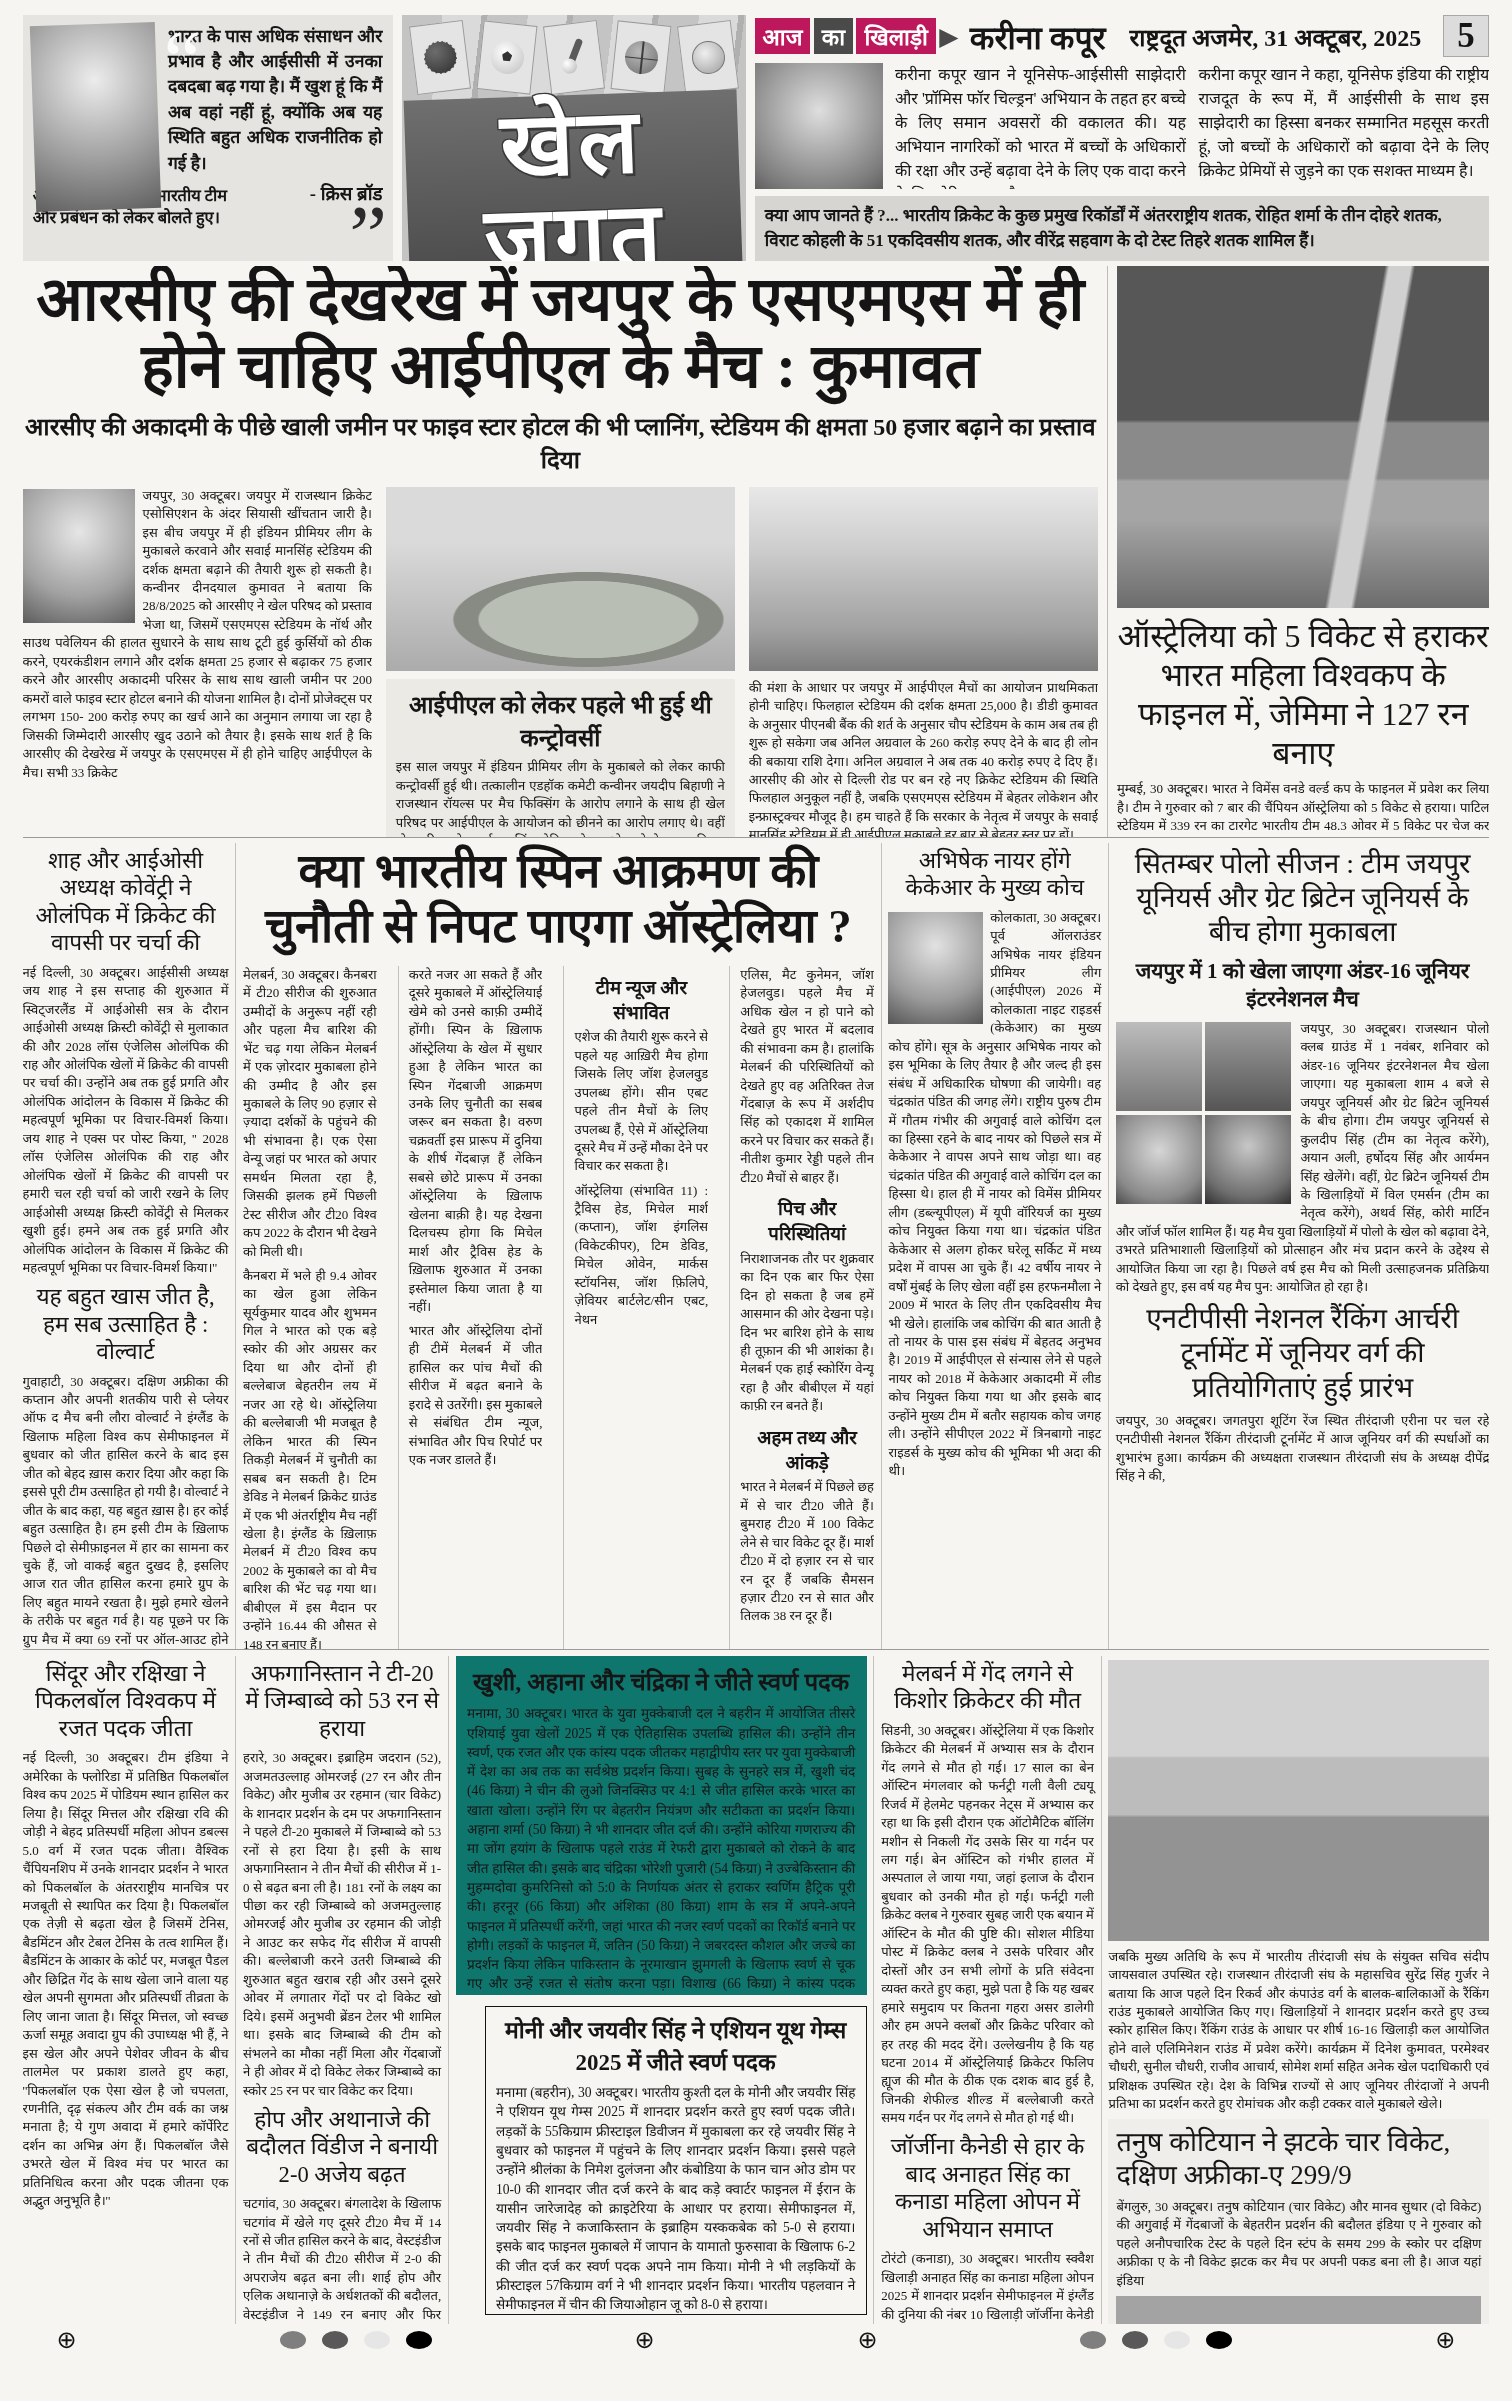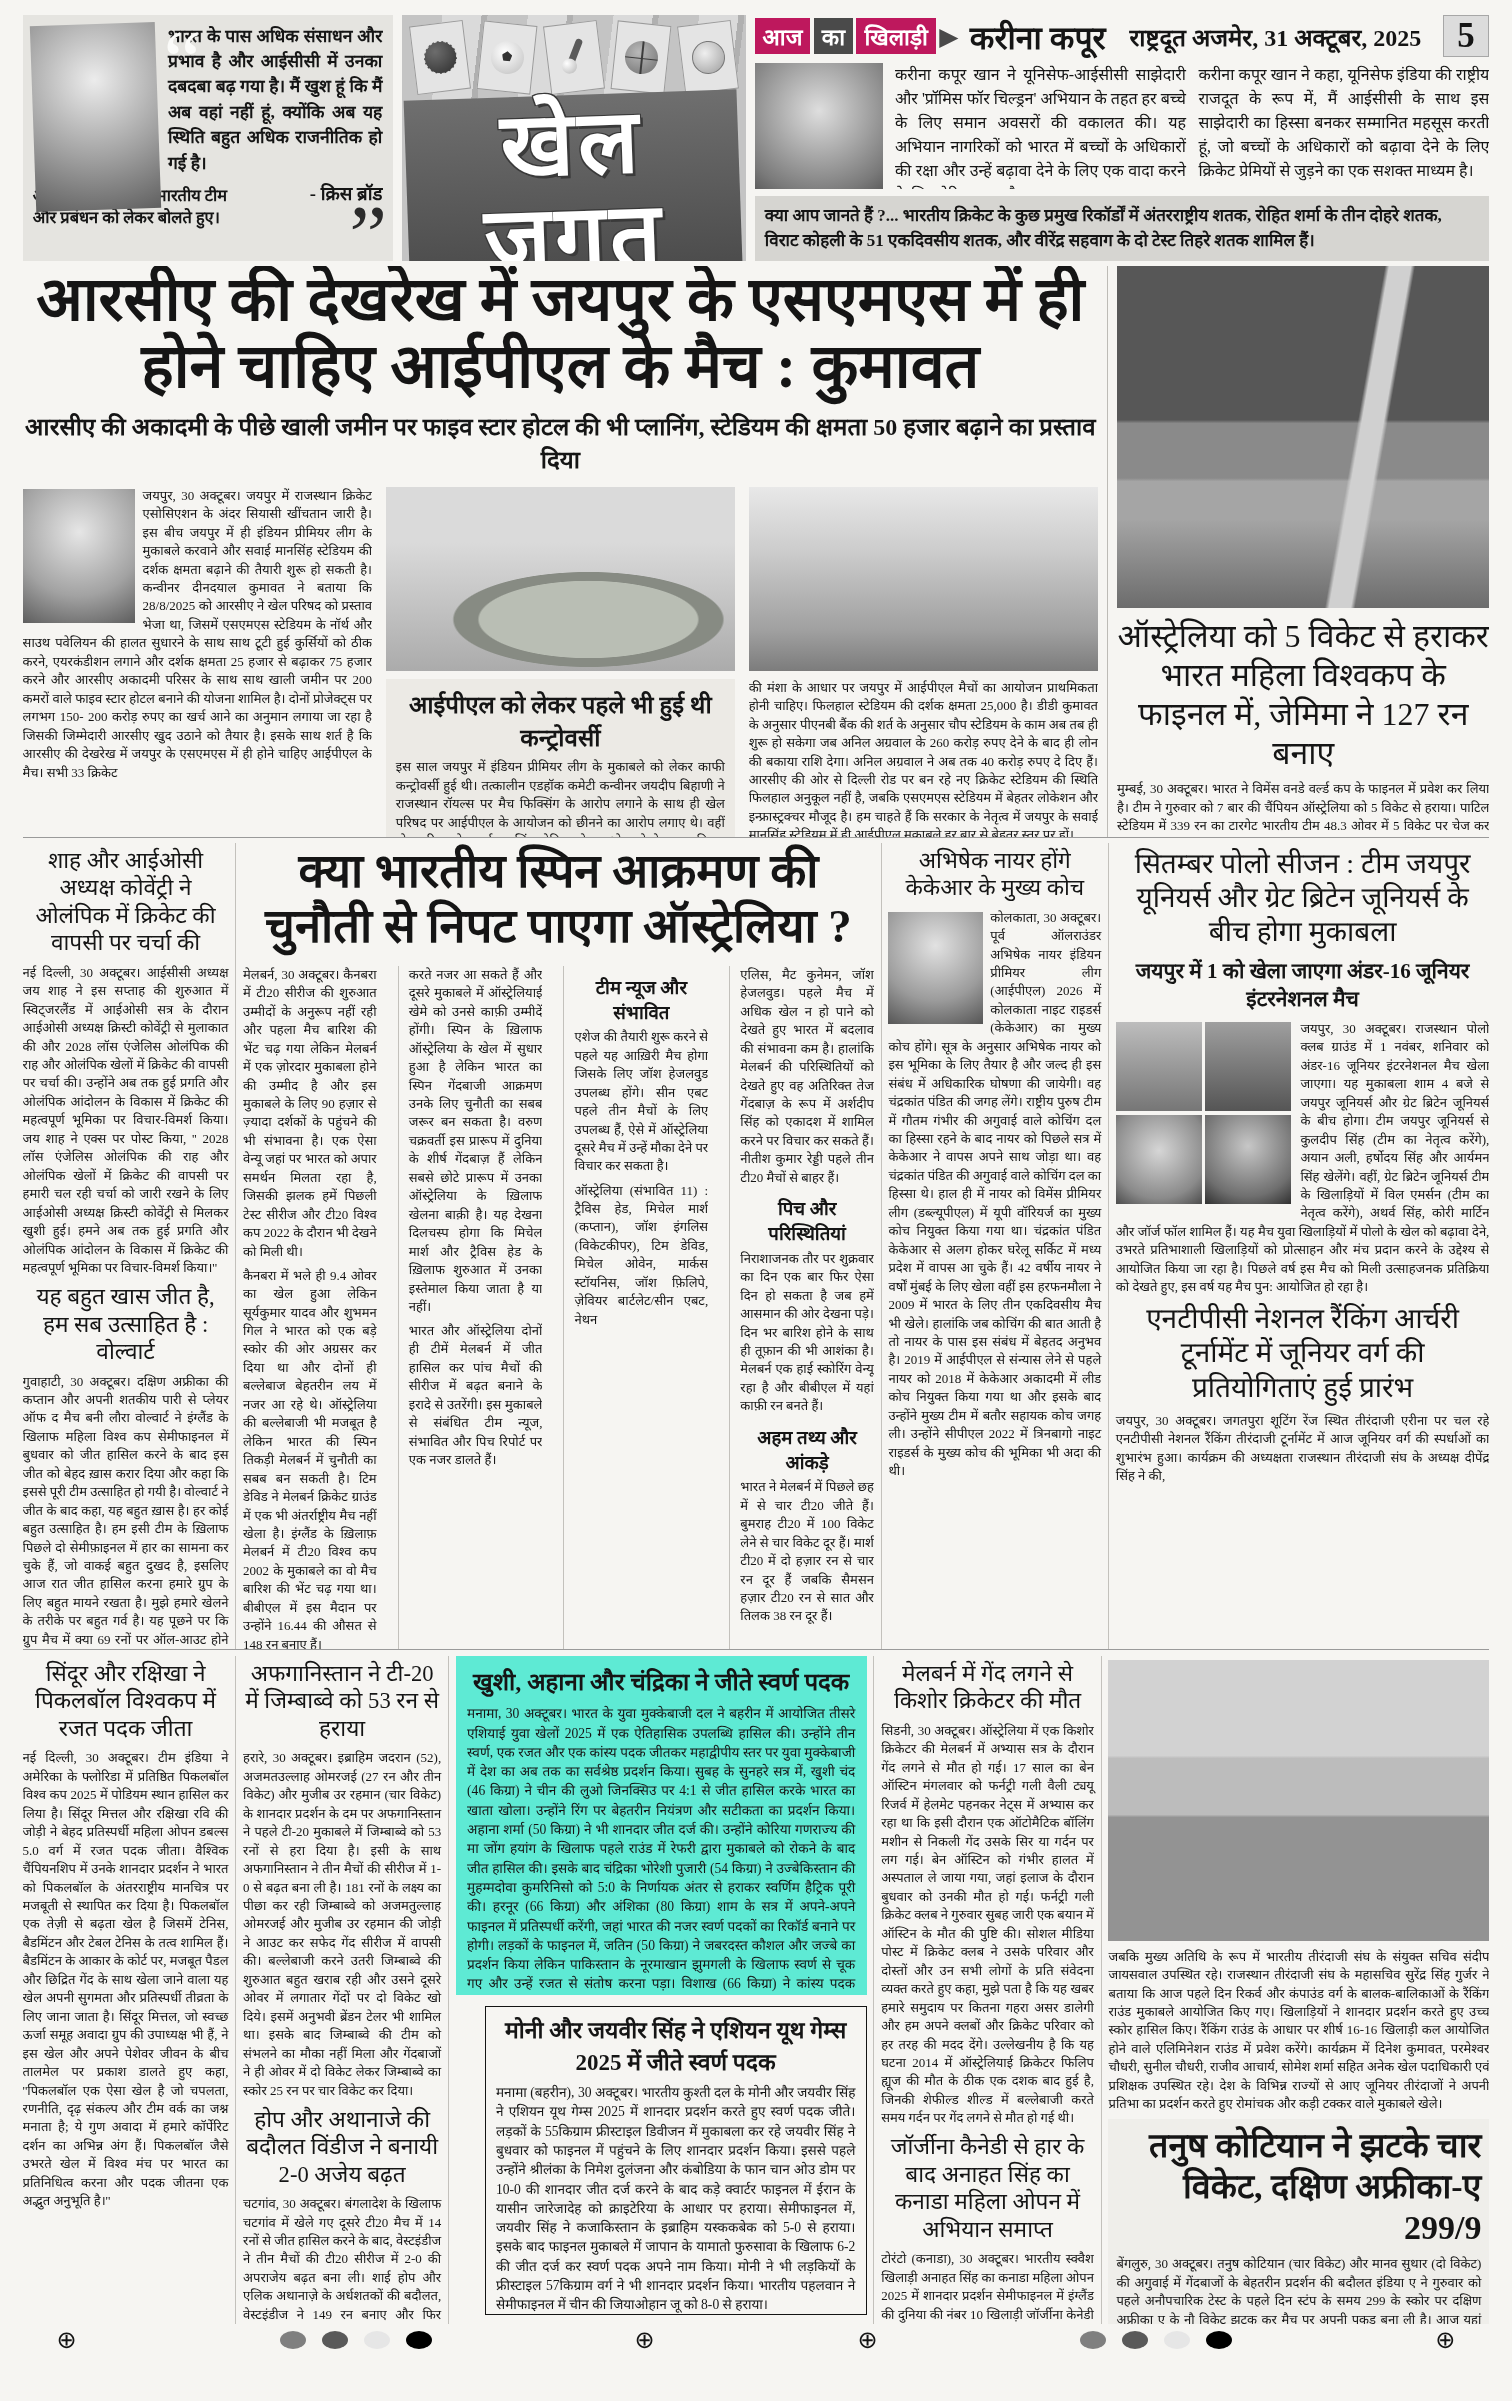--- a/index.html
+++ b/index.html
@@ -100,28 +100,28 @@
   .ph-polo3{background:radial-gradient(circle at 50% 40%,#d6d6d6,#8a8a8a 70%,#4c4c4c);}
   .ph-polo4{background:radial-gradient(circle at 50% 35%,#c7c7c7,#6f6f6f 70%,#303030);}
   
   .band-low{display:flex;height:675px;flex:none;border-top:0.6px solid #9a9a9a;padding-top:6.8px;box-sizing:border-box;}
   .bcol{overflow:hidden;box-sizing:border-box;padding:0 6.8px;}
   .bcol.c1{width:14.5%;padding-left:0;}
   .bcol.c2{width:14.5%;}
   .bcol.c3{width:29%;}
   .bcol.c4{width:15.5%;}
   .bcol.rail-low{width:26.5%;padding-right:0;}
-  .khushi-box{background:#5eead4;padding:8px 11.3px;box-sizing:border-box;height:339px;overflow:hidden;margin-bottom:10.2px;}
+  .khushi-box{background:#0f766e;padding:8px 11.3px;box-sizing:border-box;height:339px;overflow:hidden;margin-bottom:10.2px;}
   .khushi-box h3{font-size:24px;text-align:center;margin:0 0 6.8px;}
   .moni-box{border:1.7px solid #141414;padding:6.8px 10.2px;box-sizing:border-box;height:309px;overflow:hidden;margin-left:29px;}
   .moni-box h3{font-size:23px;text-align:center;margin:0 0 5.6px;}
   .ph-archery{height:281px;margin:3.4px 0 6.8px;background:
       linear-gradient(180deg,#d2d2d2 0 34%,#bcbcbc 35% 55%,#939393 56% 100%);}
   .tanush{background:#efeeea;padding:4.5px 8px;margin-top:4.5px;}
-  .tanush h2{font-size:34px;line-height:1.2;text-align:right;margin:2.3px 0 6.8px;font-weight:700;}
+  .tanush h2{font-size:27px;line-height:1.2;text-align:left;margin:2.3px 0 6.8px;font-weight:400;}
   .ph-test{height:224px;margin:4.5px 0 6.8px;background:
       linear-gradient(180deg,#a3a3a3 0 35%,#c6c6c6 36% 55%,#86917f 56% 100%);}
   
   .regrow{height:33px;flex:none;display:flex;align-items:center;justify-content:space-between;padding:0 34px;}
   .regmark{font-size:24px;color:#141414;font-family:"DejaVu Sans",sans-serif;}
   .dots{display:flex;gap:16px;}
   .reg-dot{width:26px;height:18px;border-radius:50%;background:#888;}
 </style>
 </head>
 <body>

